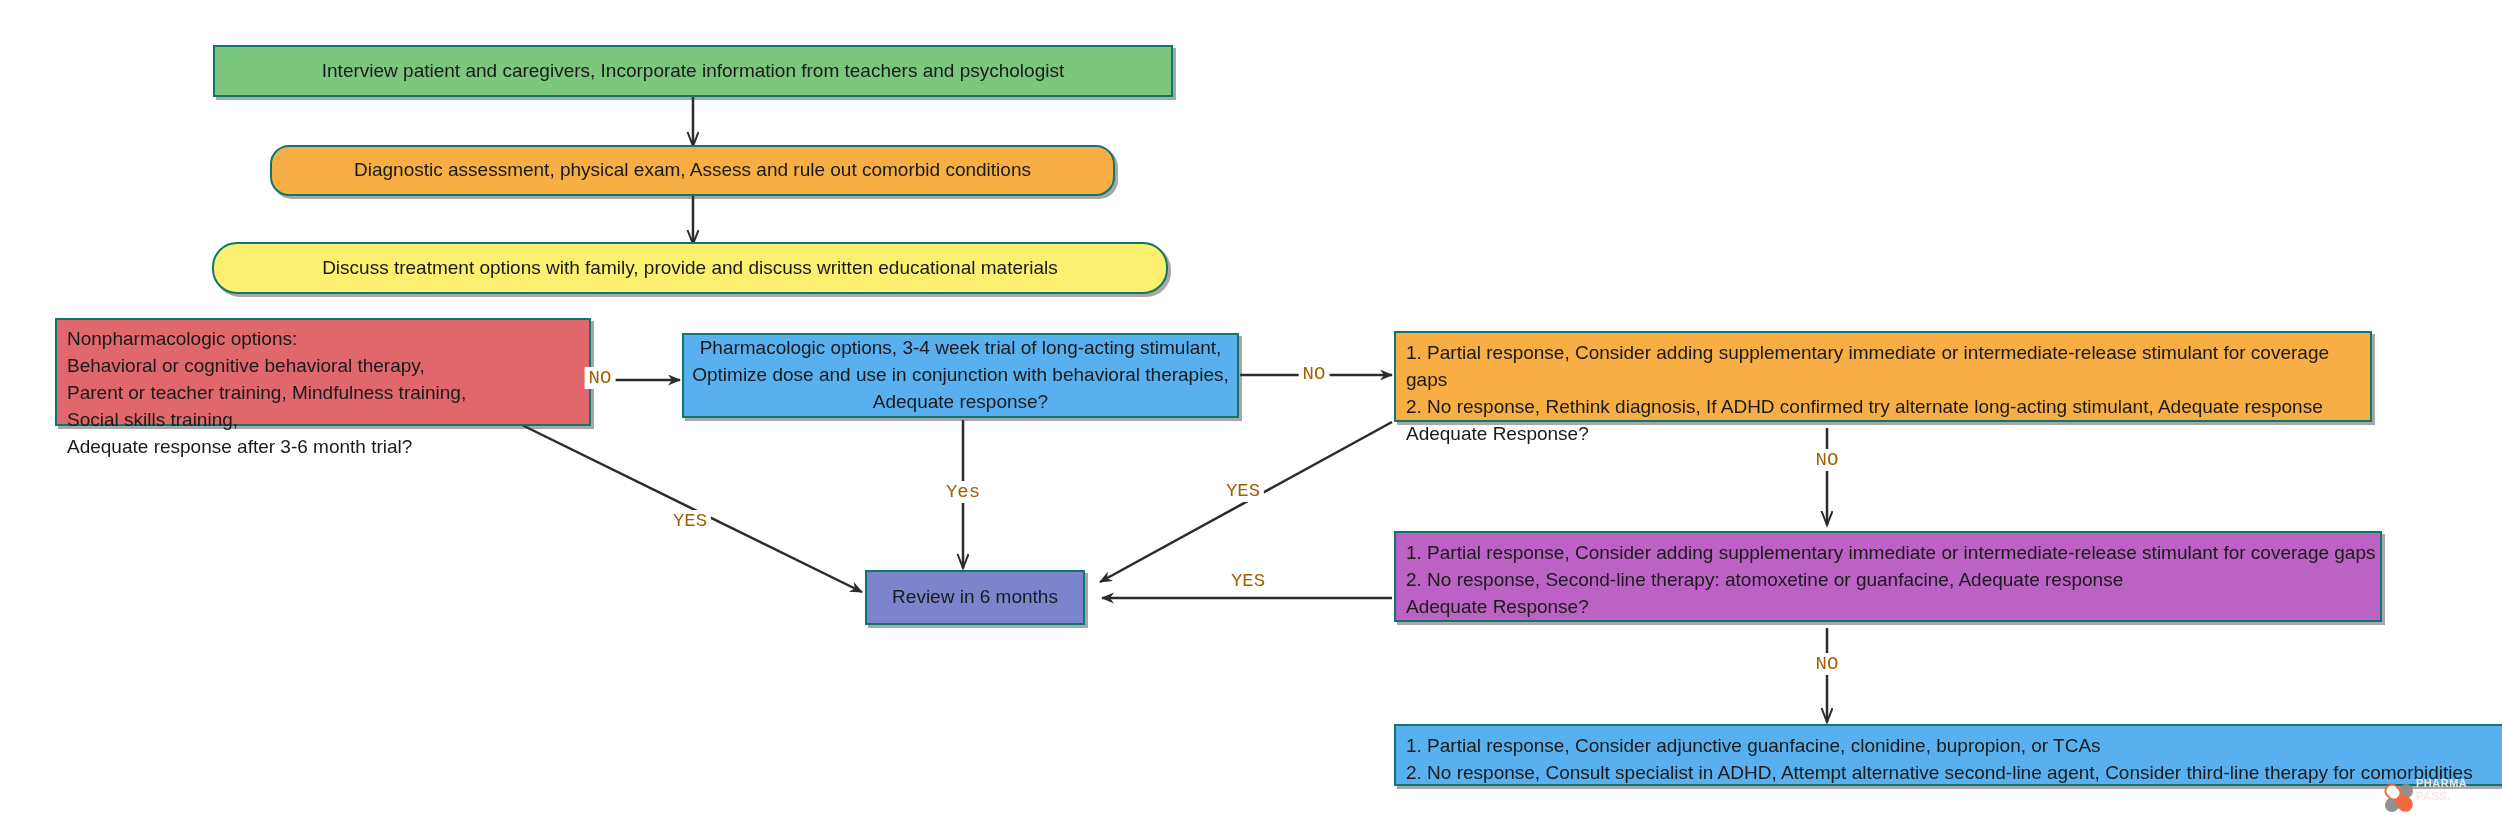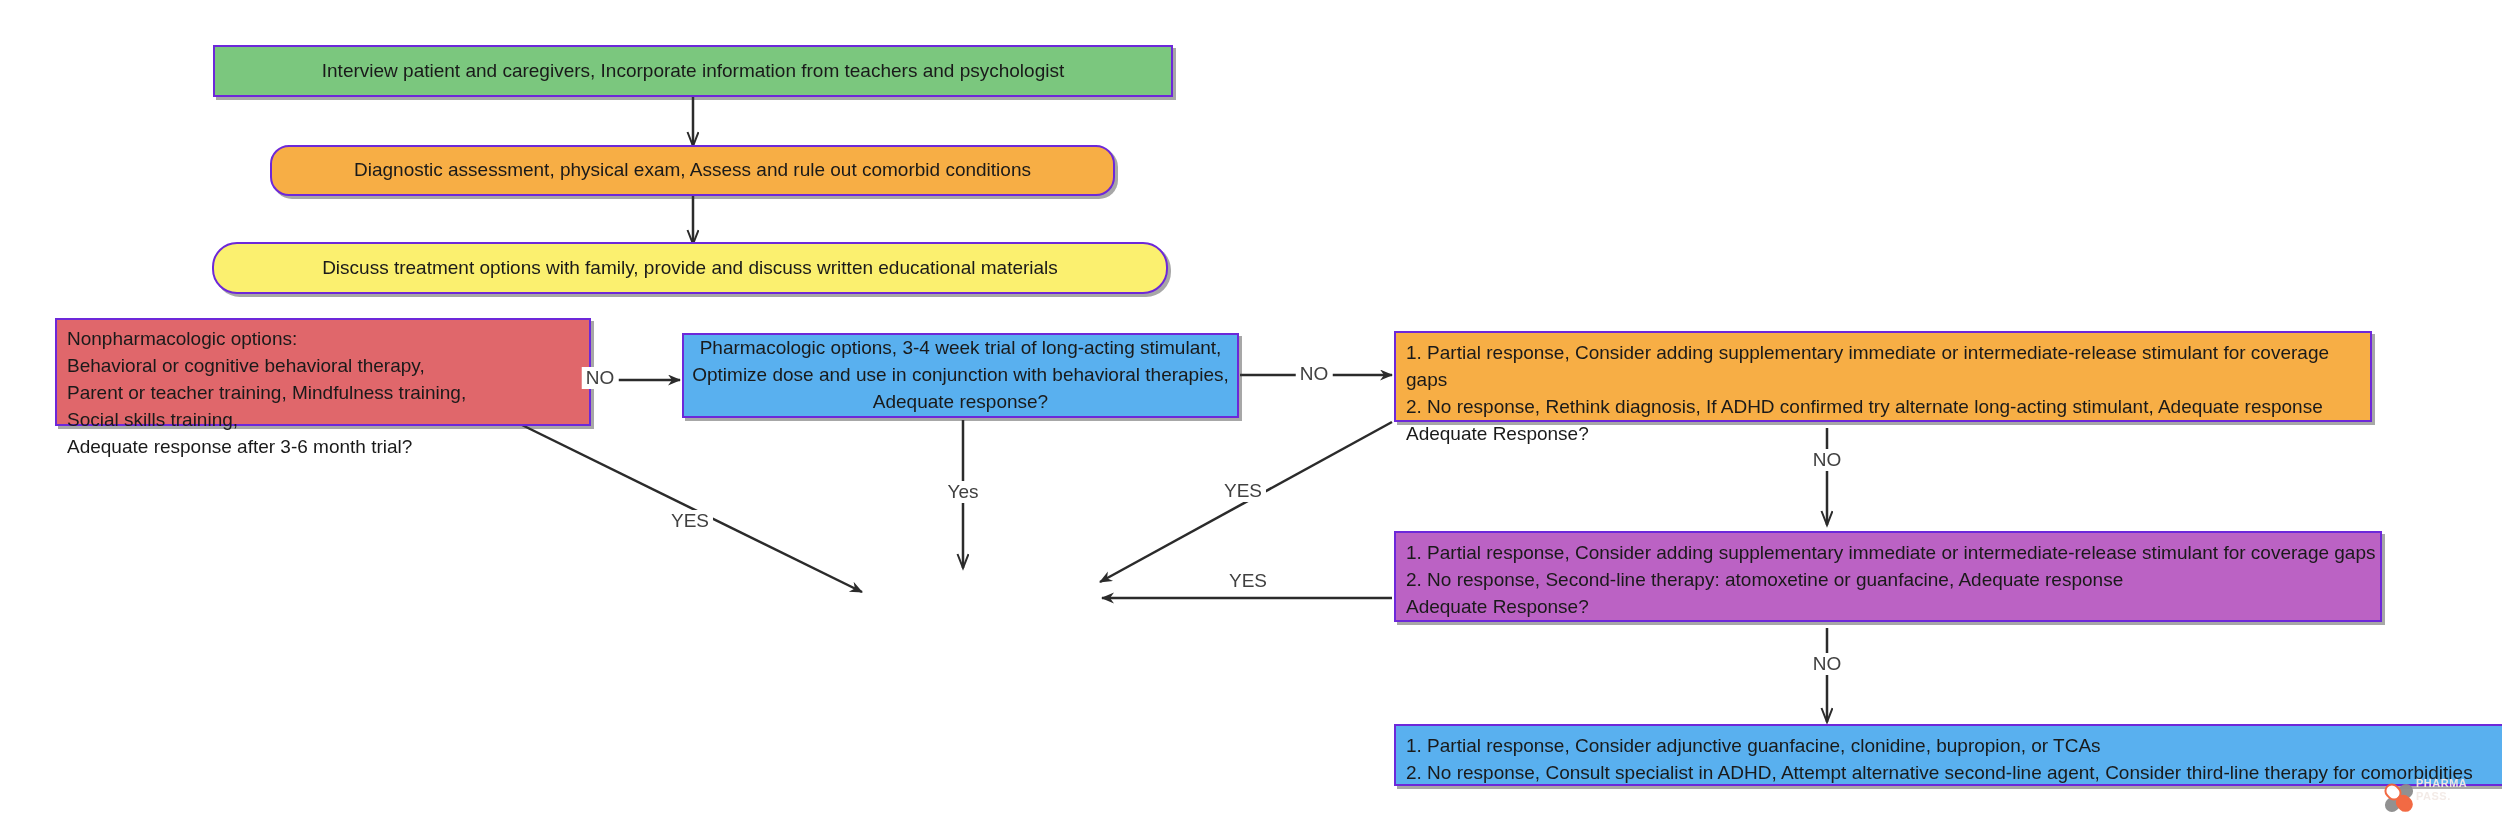--- a/index.html
+++ b/index.html
@@ -21,46 +21,47 @@
     position: absolute;
     left: 0;
     top: 0;
     width: 2502px;
     height: 825px;
     pointer-events: none;
   }
   .node {
     position: absolute;
     box-sizing: border-box;
-    border: 2px solid #6d28d9;
+    border: 2px solid #0f766e;
     box-shadow: 3px 3px 0 rgba(60,60,60,0.45);
     display: flex;
     align-items: center;
     color: #1a1a1a;
     line-height: 1.42;
     font-size: 19px;
     white-space: pre-line;
   }
   .node.center {
     justify-content: center;
     text-align: center;
   }
   .node.left {
     justify-content: flex-start;
     text-align: left;
     padding-left: 10px;
   }
   .edge-label {
     position: absolute;
     font-size: 19px;
-    color: #404040;
+    color: #a16207;
     background: #ffffff;
     padding: 0 4px;
     white-space: nowrap;
     transform: translate(-50%, -50%);
+    font-family: Liberation Mono, monospace;
   }
   #watermark {
     position: absolute;
     right: 8px;
     bottom: 4px;
     width: 118px;
     height: 46px;
     opacity: 0.95;
   }
   #watermark .wm-text {
@@ -146,20 +147,23 @@
     <span>1. Partial response, Consider adding supplementary immediate or intermediate-release stimulant for coverage gaps
 2. No response, Second-line therapy: atomoxetine or guanfacine, Adequate response
 Adequate Response?</span>
   </div>
 
   <div class="node left" style="left:1394px; top:724px; width:1236px; height:62px; background:#59B0EF; align-items:flex-start; padding-top:7px;">
     <span>1.  Partial response, Consider adjunctive guanfacine, clonidine, bupropion, or TCAs
 2. No response, Consult specialist in ADHD, Attempt alternative second-line agent, Consider third-line therapy for comorbidities</span>
   </div>
 
+  <div class="node center" style="left:865px; top:570px; width:220px; height:55px; background:#7C85CB;">
+    <span>Review in 6 months</span>
+  </div>
 
   <div class="edge-label" style="left:600px; top:378px;">NO</div>
 
   <div class="edge-label" style="left:1314px; top:374px;">NO</div>
 
   <div class="edge-label" style="left:963px; top:492px;">Yes</div>
 
   <div class="edge-label" style="left:690px; top:521px;">YES</div>
 
   <div class="edge-label" style="left:1243px; top:491px;">YES</div>

